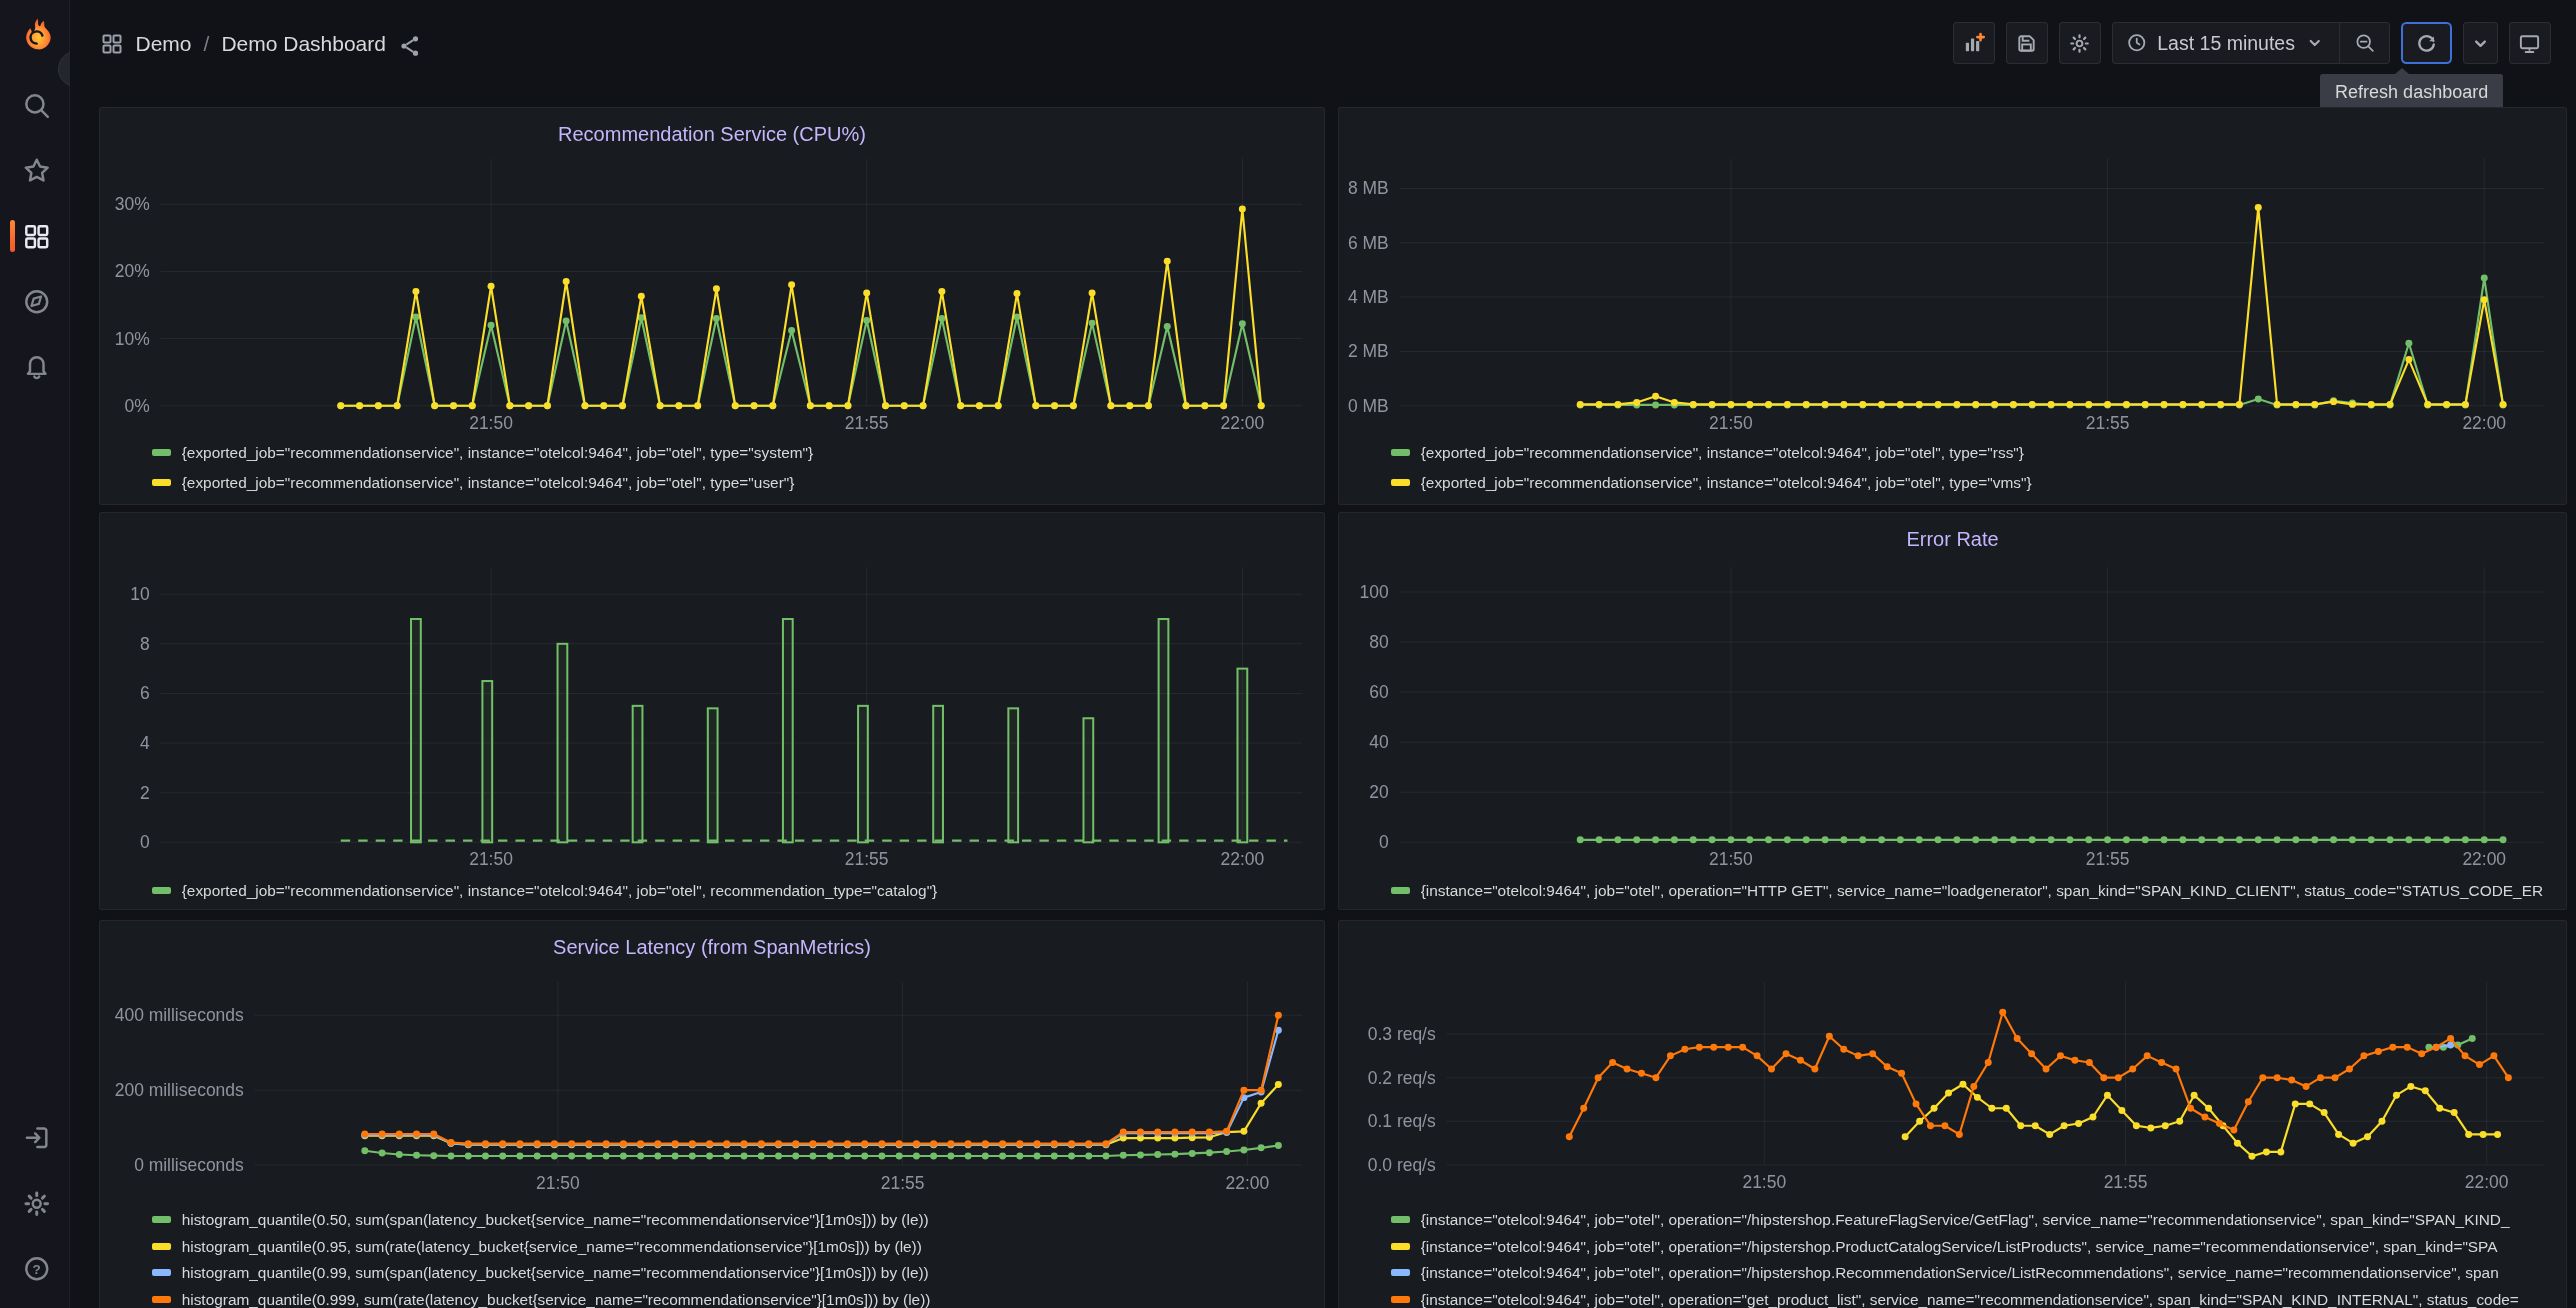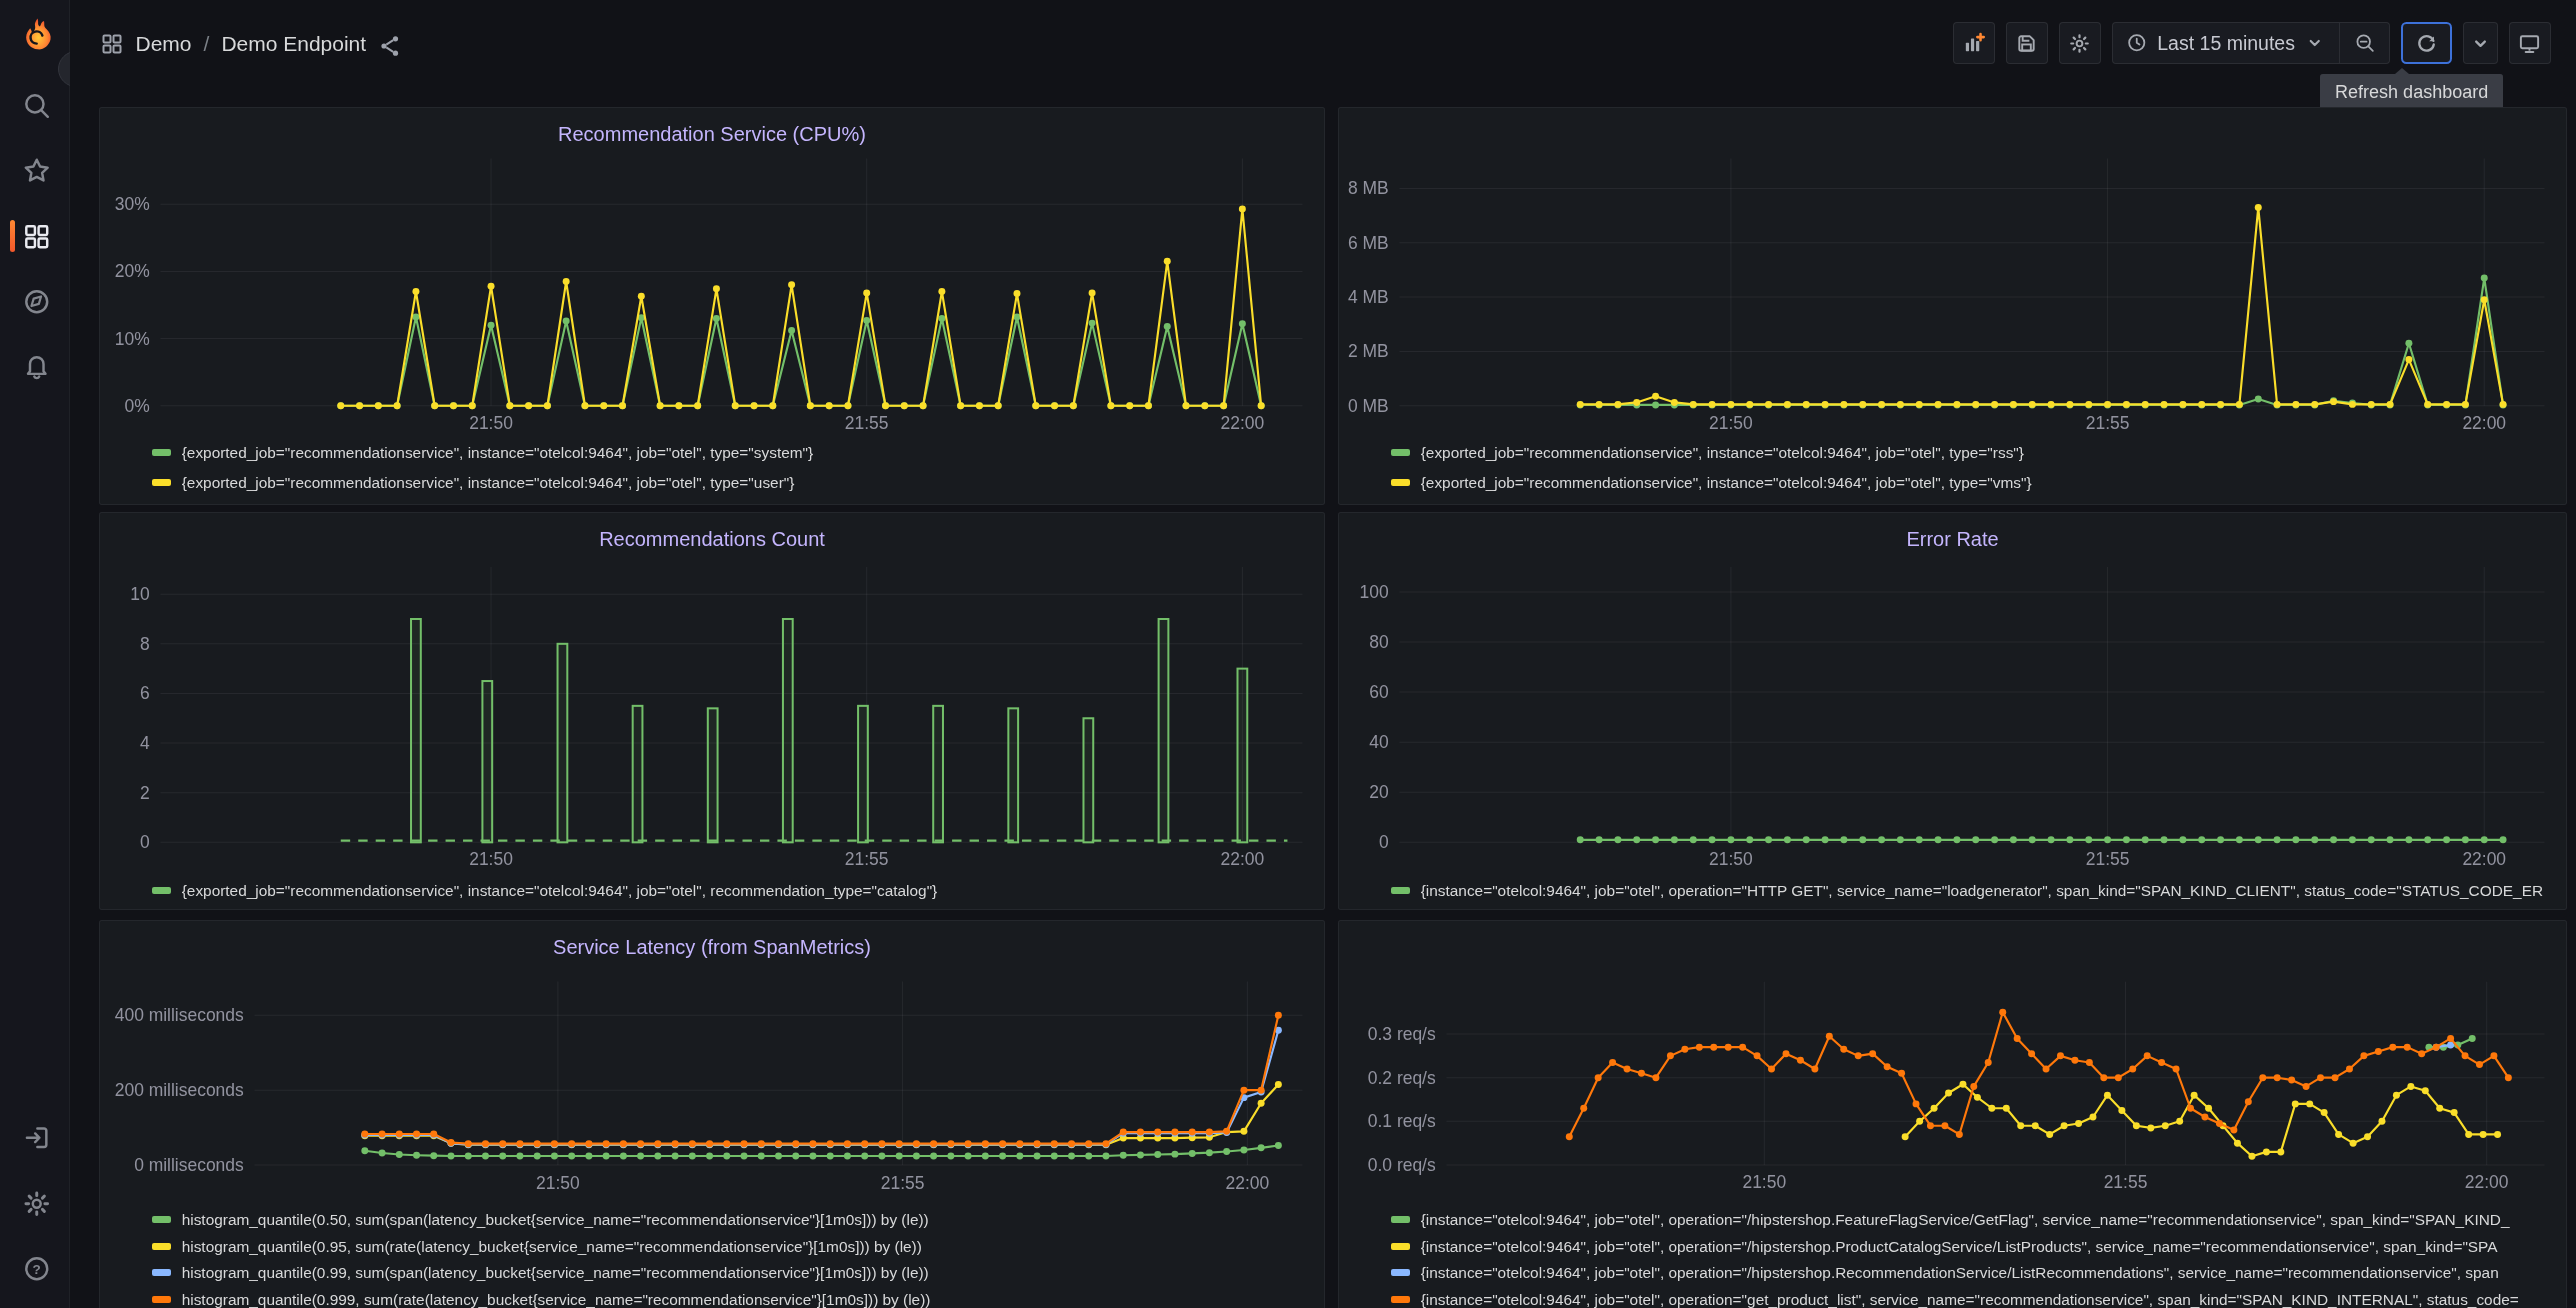--- a/index.html
+++ b/index.html
@@ -138,21 +138,21 @@
           <g fill="none" stroke="currentColor" stroke-width="2">
             <rect x="3.5" y="3.5" width="7" height="7" rx="1"></rect>
             <rect x="13.5" y="3.5" width="7" height="7" rx="1"></rect>
             <rect x="3.5" y="13.5" width="7" height="7" rx="1"></rect>
             <rect x="13.5" y="13.5" width="7" height="7" rx="1"></rect>
           </g>
         </svg>
     </span>
     <span class="crumb">Demo</span>
     <span class="sep">/</span>
-    <span class="crumb current">Demo Endpoint</span>
+    <span class="crumb current">Demo Dashboard</span>
     <span class="bc-icon" style="width:20px;height:20px">
       <svg viewBox="0 0 24 24" width="20" height="20">
           <g fill="currentColor">
             <circle cx="17.5" cy="4.8" r="2.6"></circle>
             <circle cx="6" cy="12" r="2.6"></circle>
             <circle cx="17.5" cy="19.2" r="2.6"></circle>
           </g>
           <g stroke="currentColor" stroke-width="2">
             <path d="M8.3 10.7l6.9-4.6M8.3 13.3l6.9 4.6"></path>
           </g>
@@ -521,21 +521,20 @@
       <rect x="904.7697368421057" y="290.5405405405405" width="14.539473684210531" height="199.45945945945948" fill="rgba(115,191,105,0.08)" stroke="#73BF69" stroke-width="3"></rect>
       <rect x="1016.6118421052636" y="157.56756756756755" width="14.539473684210531" height="332.43243243243245" fill="rgba(115,191,105,0.08)" stroke="#73BF69" stroke-width="3"></rect>
       <rect x="1128.4539473684215" y="286.84684684684686" width="14.539473684210531" height="203.15315315315314" fill="rgba(115,191,105,0.08)" stroke="#73BF69" stroke-width="3"></rect>
       <rect x="1240.2960526315794" y="286.84684684684686" width="14.539473684210531" height="203.15315315315314" fill="rgba(115,191,105,0.08)" stroke="#73BF69" stroke-width="3"></rect>
       <rect x="1352.1381578947376" y="290.5405405405405" width="14.539473684210531" height="199.45945945945948" fill="rgba(115,191,105,0.08)" stroke="#73BF69" stroke-width="3"></rect>
       <rect x="1463.9802631578953" y="305.3153153153153" width="14.539473684210531" height="184.68468468468473" fill="rgba(115,191,105,0.08)" stroke="#73BF69" stroke-width="3"></rect>
       <rect x="1575.8223684210532" y="157.56756756756755" width="14.539473684210531" height="332.43243243243245" fill="rgba(115,191,105,0.08)" stroke="#73BF69" stroke-width="3"></rect>
       <rect x="1693.2565789473688" y="231.44144144144144" width="14.539473684210531" height="258.55855855855856" fill="rgba(115,191,105,0.08)" stroke="#73BF69" stroke-width="3"></rect>
       <path d="M358.4 487.4L1767.6 487.4" fill="none" stroke="#73BF69" stroke-width="3.2" stroke-linejoin="round" stroke-dasharray="14 12"></path>
     </svg>
-  <div class="panel-title">Recommendations Count</div>
   <div class="legend-row h44" style="top:363px">
     <span class="swatch" style="background-color: rgb(115, 191, 105);"></span>
     <span class="ltext">{exported_job="recommendationservice", instance="otelcol:9464", job="otel", recommendation_type="catalog"}</span>
   </div>
 </div>
 
 <div class="panel" style="left:1338px;top:512px;width:1229px;height:398px">
   <svg class="chart-svg" width="1229" height="398" viewBox="0 0 1830 592">
       <line x1="90" x2="1795" y1="490" y2="490" stroke="rgba(204,204,220,0.08)" stroke-width="1.5"></line>
       <text x="74" y="499" class="tick ylab">0</text>

